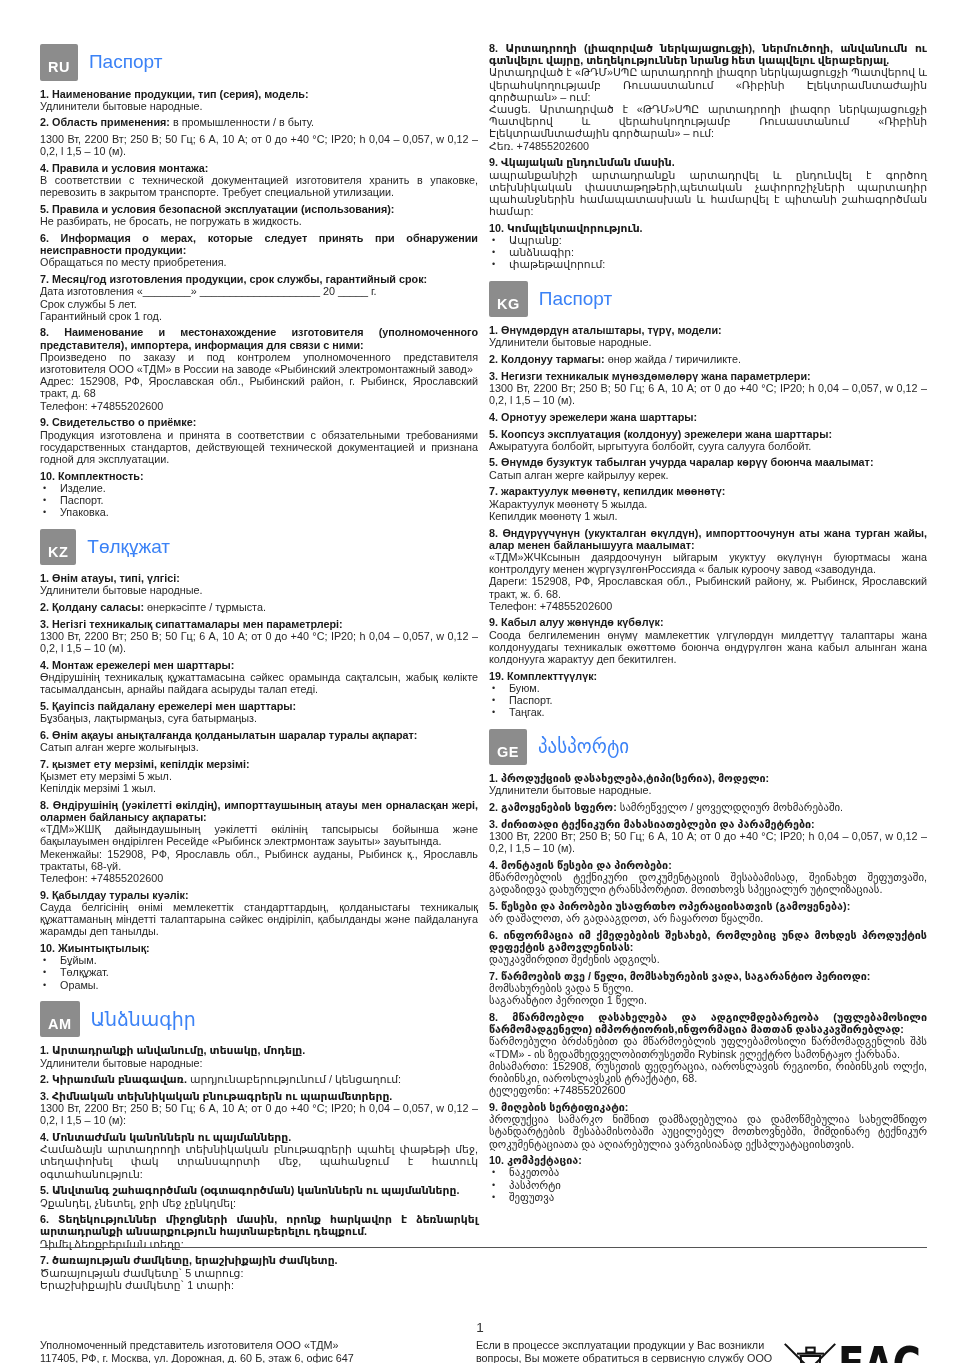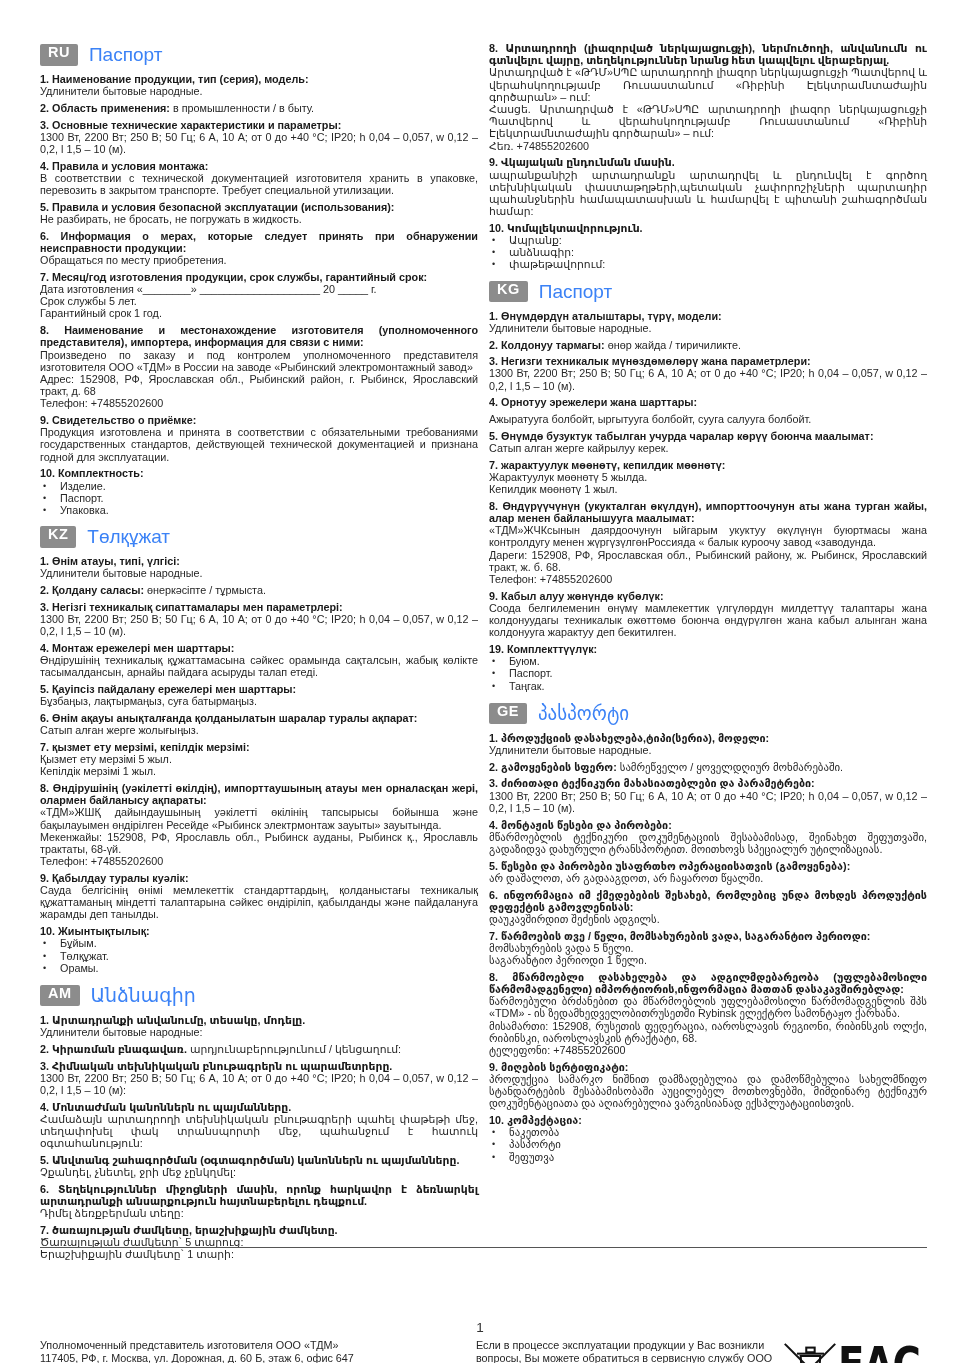--- a/index.html
+++ b/index.html
@@ -12,21 +12,21 @@
     margin:0 auto; overflow:hidden;
     font-family:"Liberation Sans","DejaVu Sans",sans-serif;
     color:var(--ink);
   }
   .content{position:absolute; left:40px; top:42px; width:887px; display:flex; gap:11px;}
   .col{width:438px;}
   .doc-section{margin-bottom:10px;}
   .sec-header{display:flex; align-items:center; gap:11px; margin-bottom:7px; margin-top:2px;}
   .badge{
     display:inline-block; background:var(--badge-bg); color:var(--badge-fg);
-    font-weight:bold; font-size:14.5px; line-height:1; padding:1px 8px 6px 8px;
+    font-weight:bold; font-size:14.5px; line-height:1; padding:16px 8px 6px 8px;
     border-radius:2px; letter-spacing:.5px;
   }
   .sec-title{font-size:19px; color:#3b82f6;}
   .item{margin-bottom:4.5px;}
   .item-h{font-weight:bold; color:var(--ink-bold); font-size:10.8px; line-height:12.2px; text-align:justify;}
   .item-h b{font-weight:bold;margin-top:33px;}
   .item-h .inline{font-weight:normal; color:var(--ink);}
   .item-b{font-size:10.8px; line-height:12.2px; text-align:justify;}
   .bullet{display:flex; font-size:10.8px; line-height:12.2px;}
   .bullet .dot{width:20px; padding-left:3px; font-size:9px;}
@@ -56,21 +56,20 @@
             <span class="sec-title">Паспорт</span>
           </div>
           <div class="item">
             <p class="item-h"><b>1.  Наименование продукции, тип (серия), модель:</b></p>
             <p class="item-b">Удлинители бытовые народные.</p>
           </div>
           <div class="item">
             <p class="item-h"><b>2.  Область применения:</b><span class="inline"> в промышленности / в быту.</span></p>
           </div>
           <div class="item">
-            <p class="item-h"><b>3.  Основные технические характеристики и параметры:</b></p>
             <p class="item-b">1300 Вт, 2200 Вт; 250 В; 50 Гц; 6 А, 10 А; от 0 до +40 °С; IP20; h 0,04 – 0,057, w 0,12 – 0,2, l 1,5 – 10 (м).</p>
           </div>
           <div class="item">
             <p class="item-h"><b>4.  Правила и условия монтажа:</b></p>
             <p class="item-b">В соответствии с технической документацией изготовителя хранить в упаковке, перевозить в закрытом транспорте. Требует специальной утилизации.</p>
           </div>
           <div class="item">
             <p class="item-h"><b>5.  Правила и условия безопасной эксплуатации (использования):</b></p>
             <p class="item-b">Не разбирать, не бросать, не погружать в жидкость.</p>
           </div>
@@ -245,20 +244,21 @@
             <p class="item-h"><b>2.  Колдонуу тармагы:</b><span class="inline"> өнөр жайда / тиричиликте.</span></p>
           </div>
           <div class="item">
             <p class="item-h"><b>3.  Негизги техникалык мүнөздөмөлөрү жана параметрлери:</b></p>
             <p class="item-b">1300 Вт, 2200 Вт; 250 В; 50 Гц; 6 А, 10 А; от 0 до +40 °С; IP20; h 0,04 – 0,057, w 0,12 – 0,2, l 1,5 – 10 (м).</p>
           </div>
           <div class="item">
             <p class="item-h"><b>4.  Орнотуу эрежелери жана шарттары:</b></p>
           </div>
           <div class="item">
+            <p class="item-h"><b>5.  Коопсуз эксплуатация (колдонуу) эрежелери жана шарттары:</b></p>
             <p class="item-b">Ажыратууга болбойт, ыргытууга болбойт, сууга салууга болбойт.</p>
           </div>
           <div class="item">
             <p class="item-h"><b>5.  Өнүмдө бузуктук табылган учурда чаралар көрүү боюнча маалымат:</b></p>
             <p class="item-b">Сатып алган жерге кайрылуу керек.</p>
           </div>
           <div class="item">
             <p class="item-h"><b>7.  жарактуулук мөөнөтү, кепилдик мөөнөтү:</b></p>
             <p class="item-b">Жарактуулук мөөнөтү 5 жылда.</p>
             <p class="item-b">Кепилдик мөөнөтү 1 жыл.</p>

